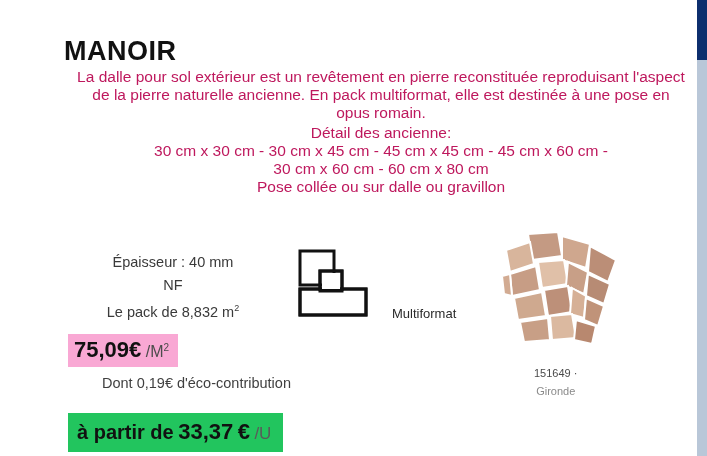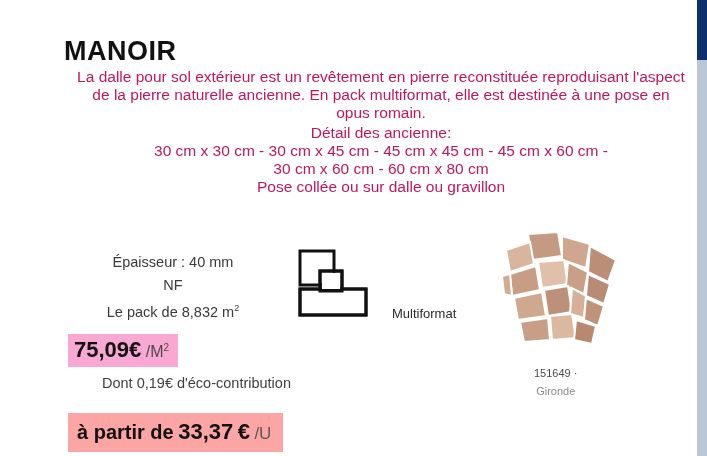--- a/index.html
+++ b/index.html
@@ -119,21 +119,21 @@
     top: 367px;
     font-size: 14.5px;
     color: #3f3f3f;
     margin-left: 32px;
   }
 
   .price-from {
     position: absolute;
     left: 68px;
     top: 405px;
-    background: #fca5a5;
+    background: #22c55e;
     padding: 6px 12px 7px 9px;
     display: inline-block;
     white-space: nowrap;
   }
   .price-from .label {
     font-size: 20px;
     font-weight: bold;
     color: #111111;
   }
   .price-from .amount {

